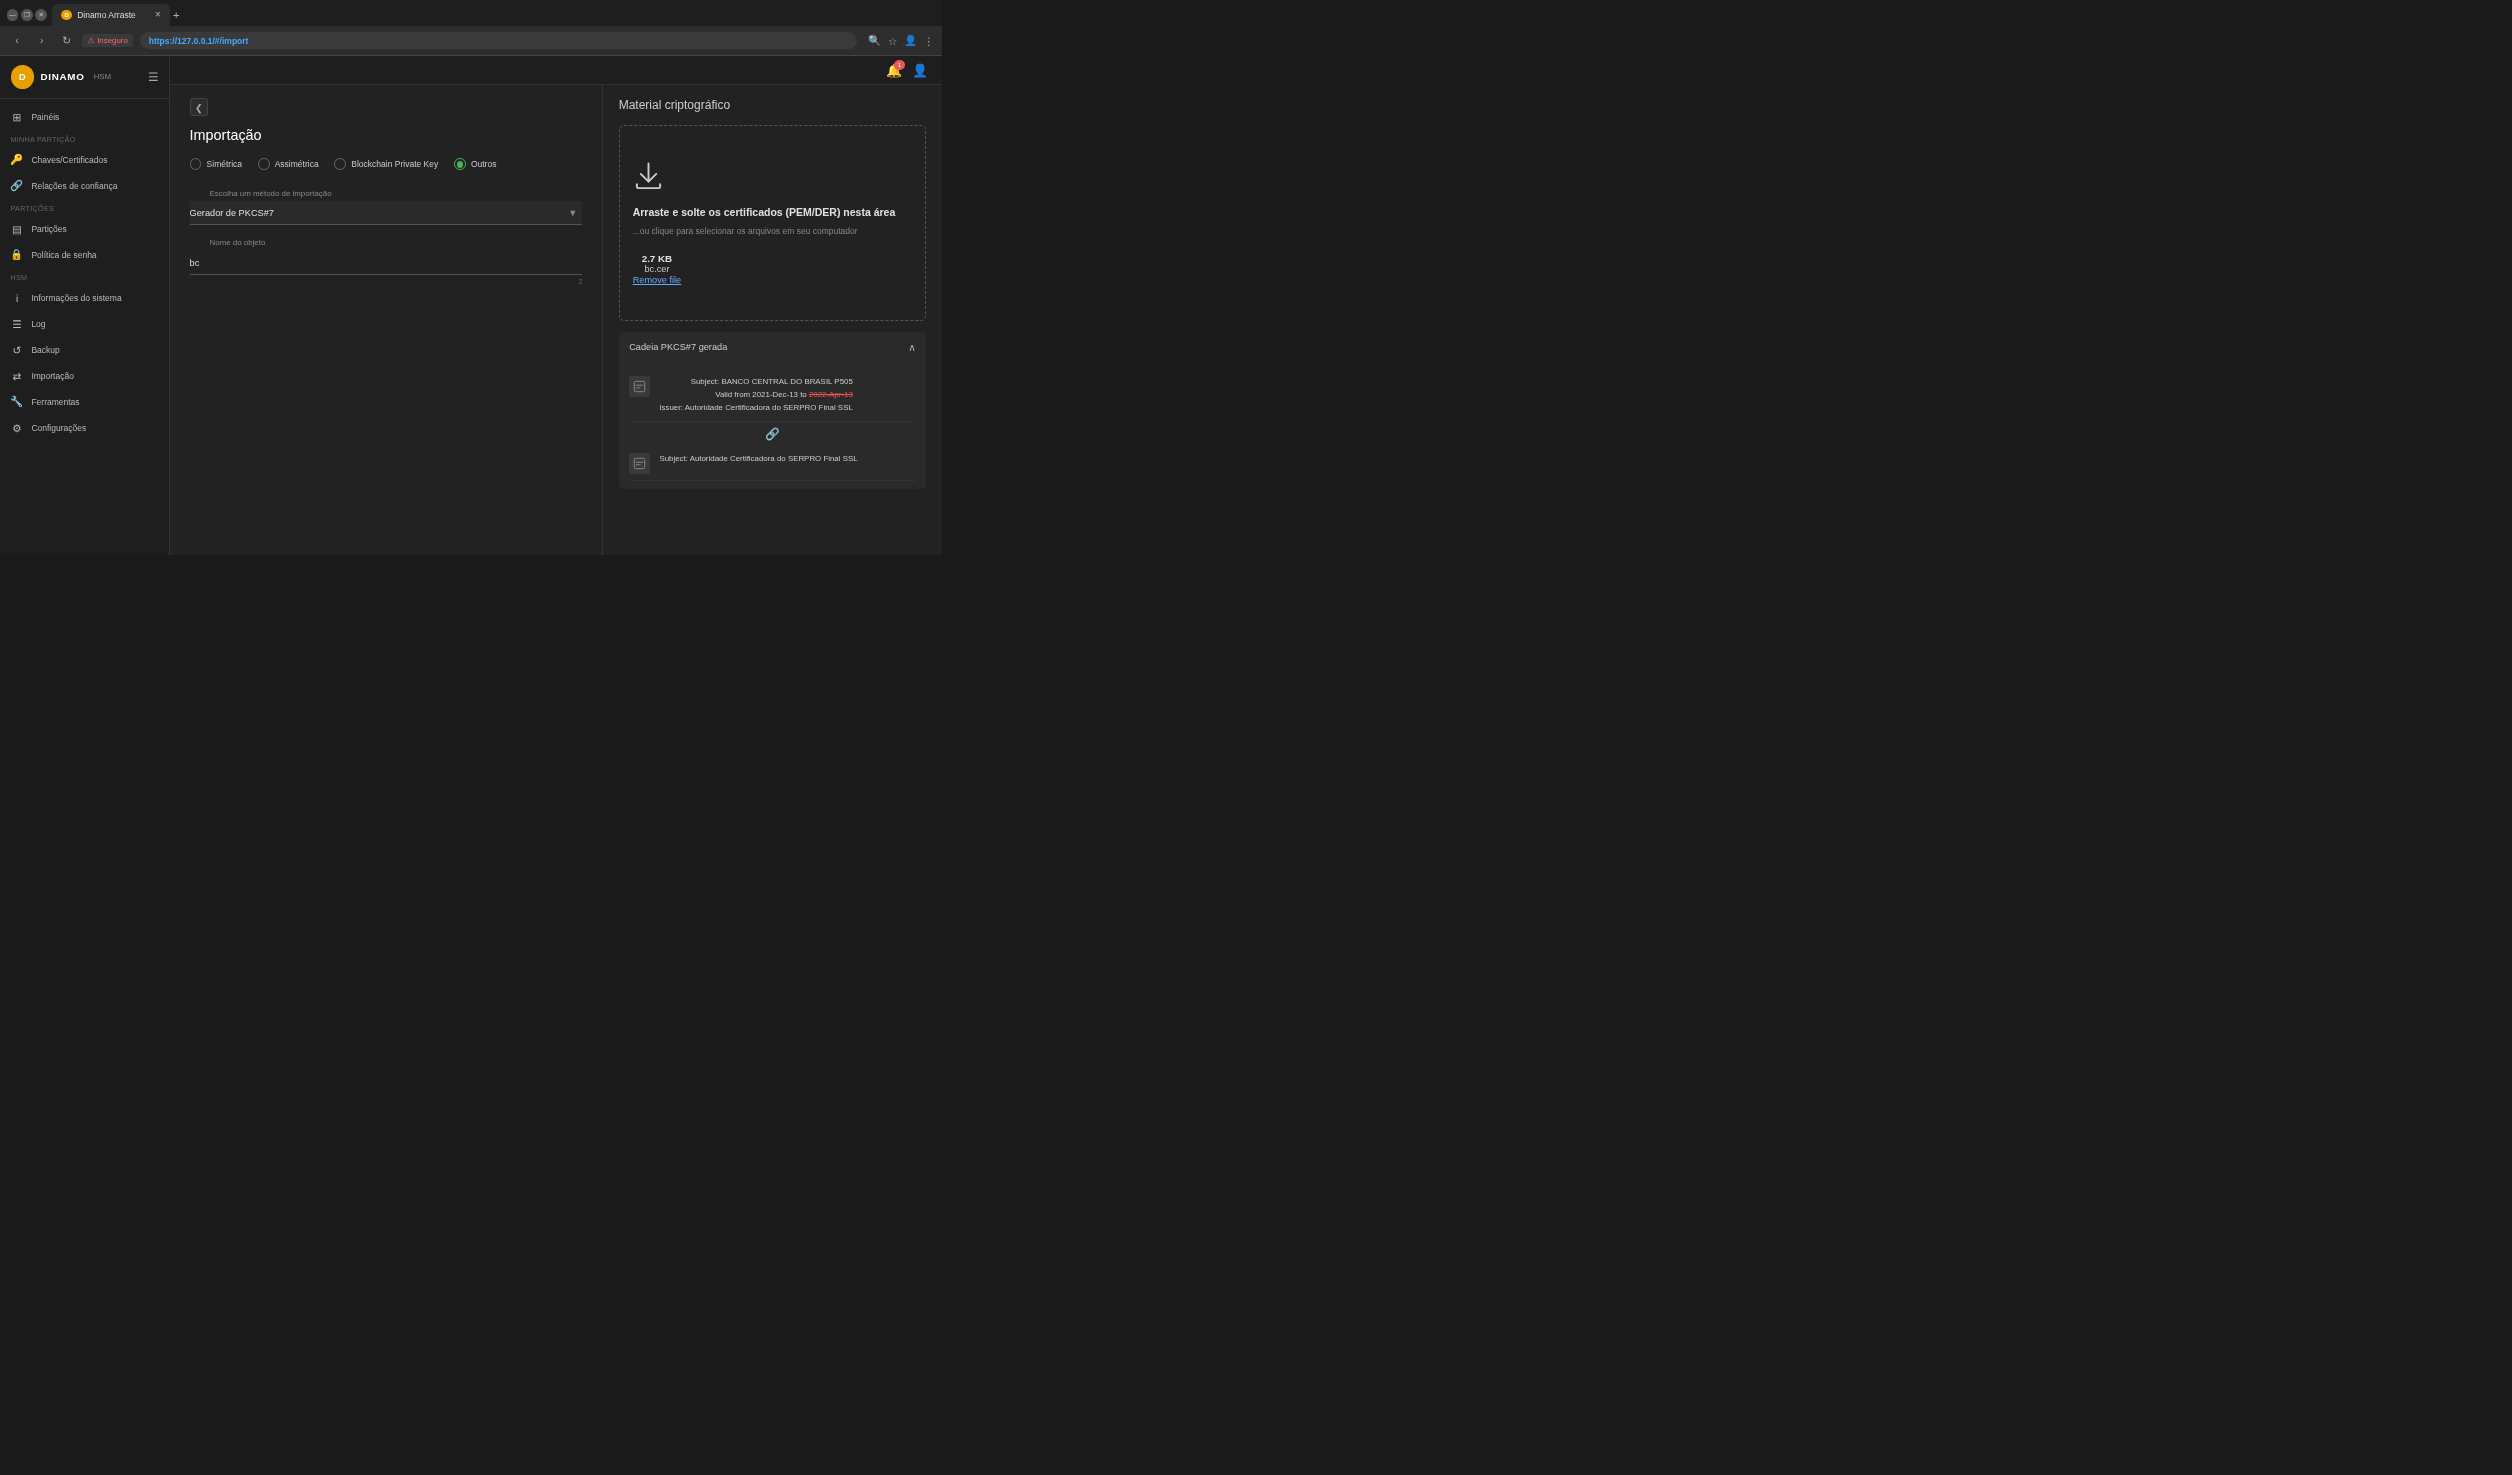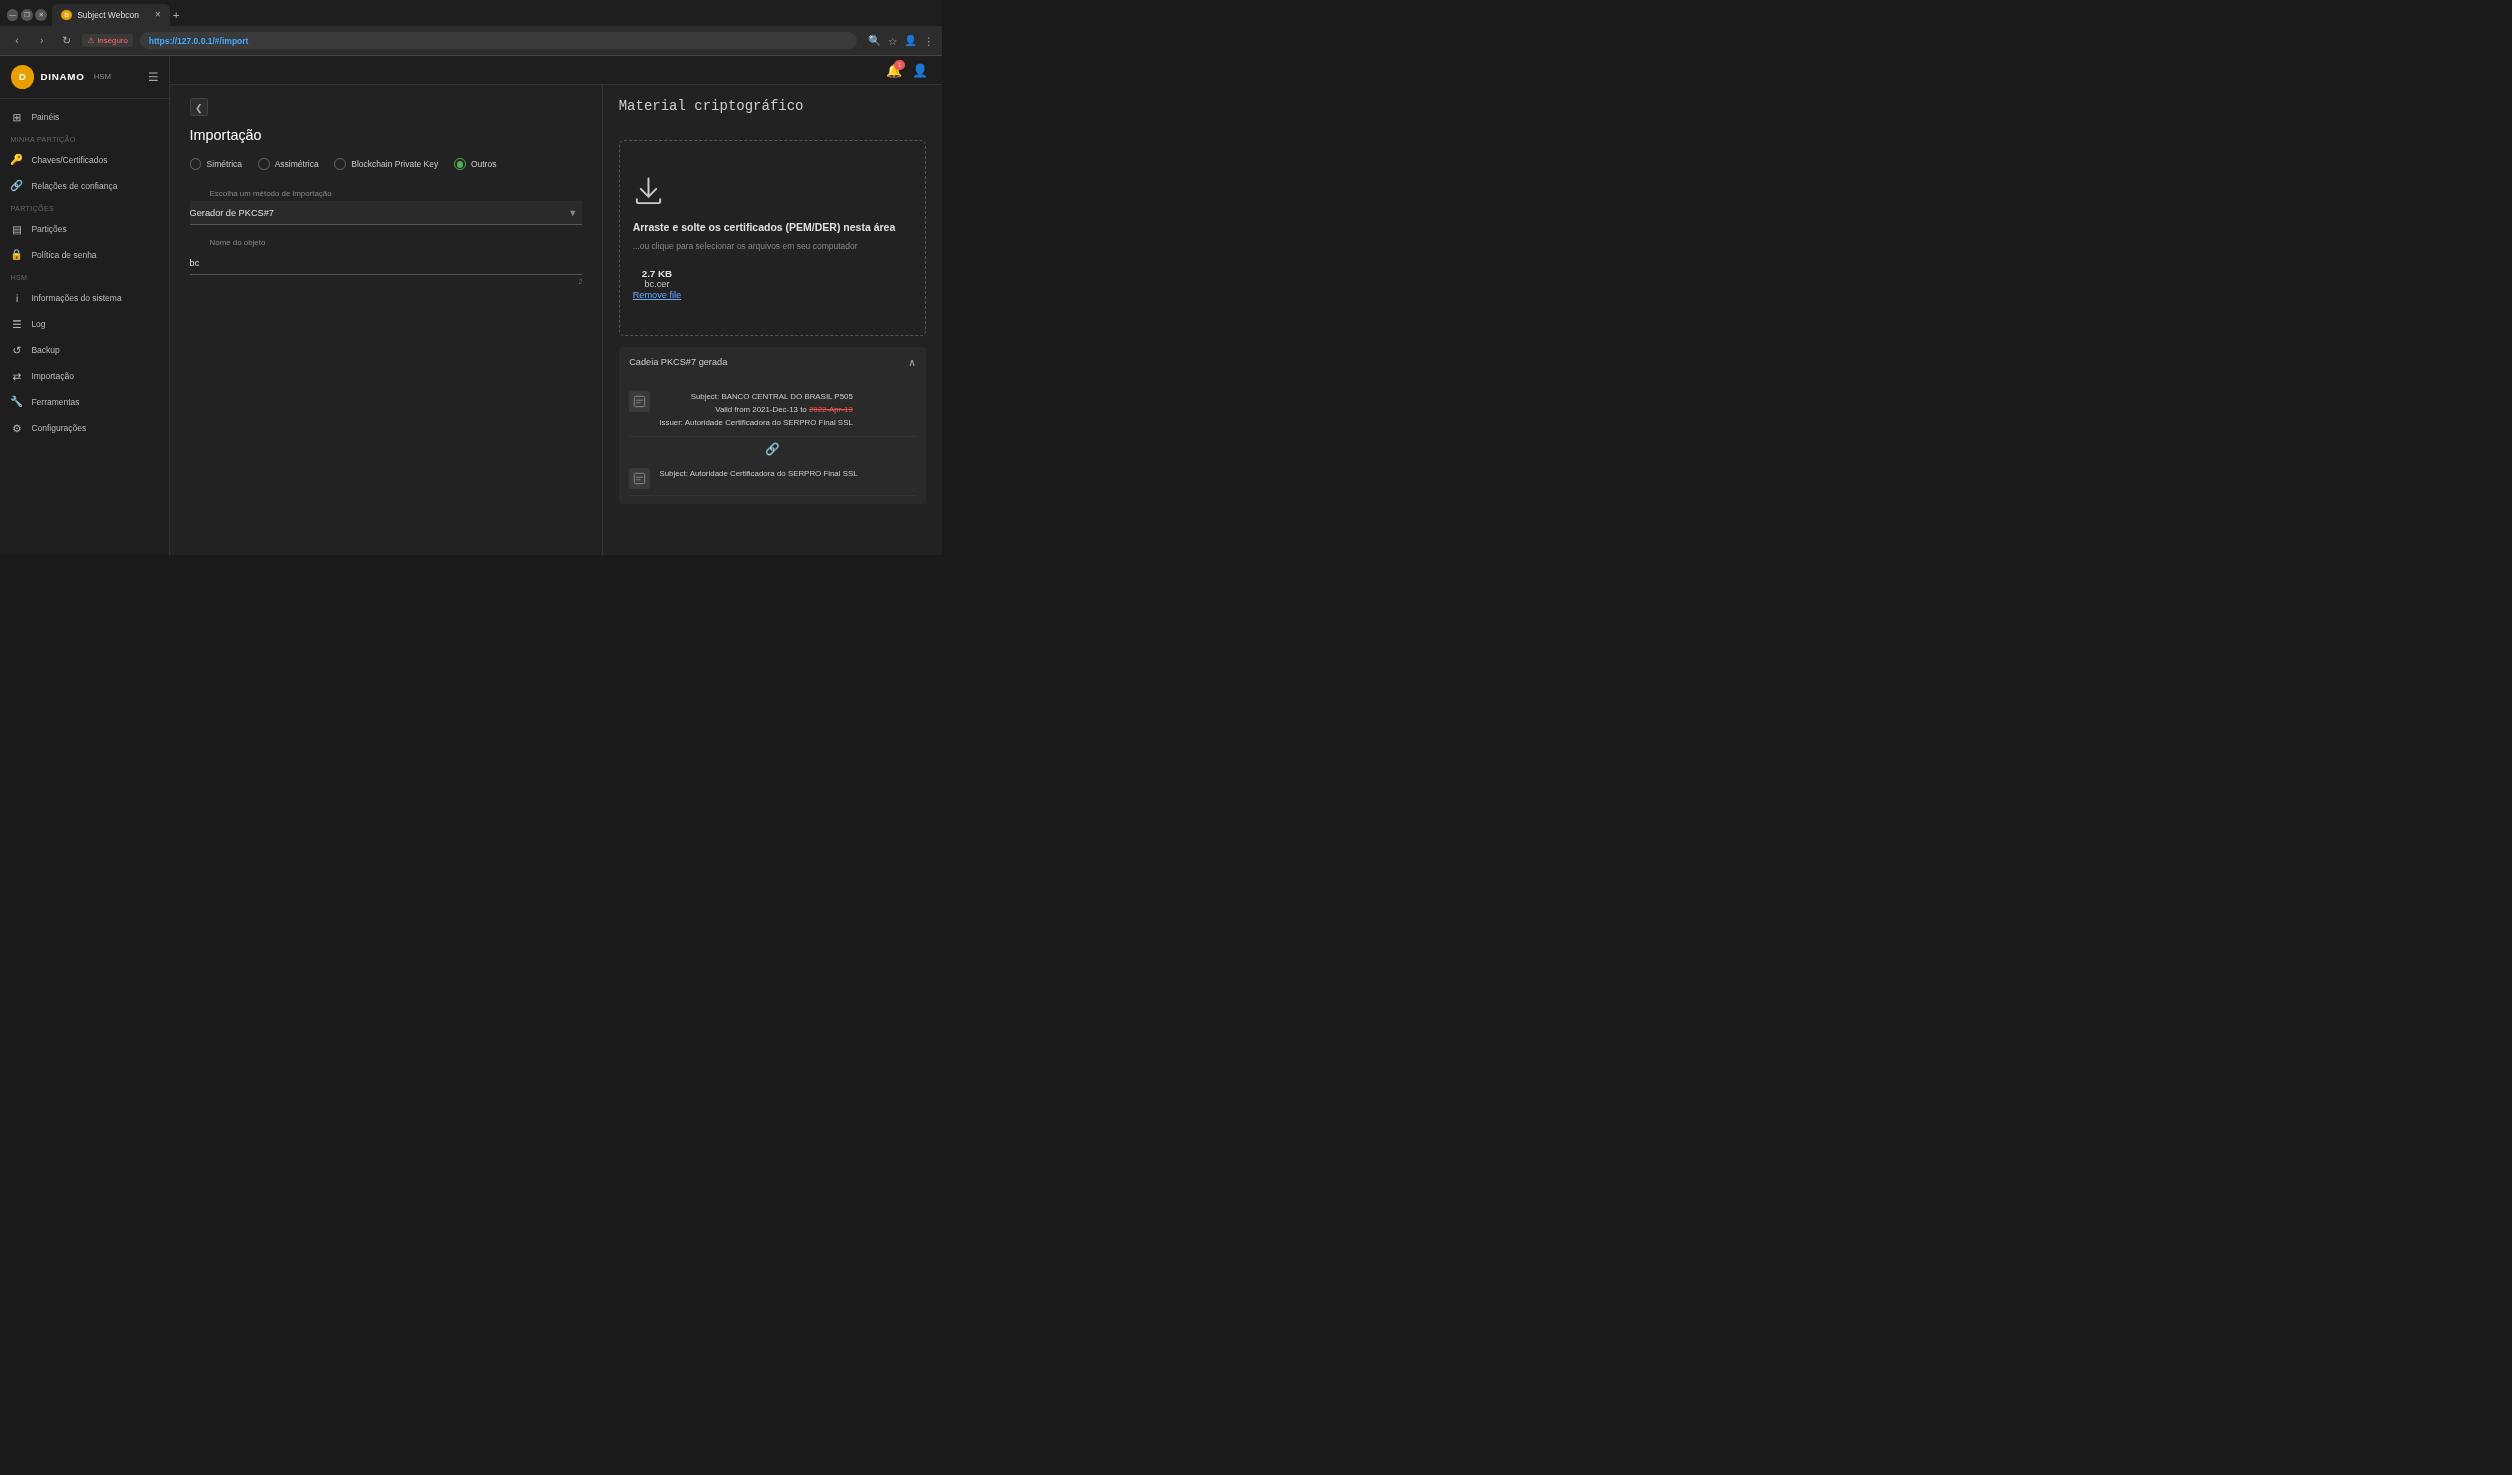--- a/index.html
+++ b/index.html
@@ -240,24 +240,23 @@
       border-bottom: 1.3px solid #555;
       color: #e0e0e0;
       padding: 6.5px 0;
       font-size: 9.2px;
       outline: none;
     }
     .char-count { text-align: right; font-size: 7.2px; color: #666; margin-top: 1.3px; }
 
     
     .section-title {
-      font-size: 14px;
+      font-size: 12px;
       color: #ccc;
-      margin-bottom: 26px;
-      font-family: Liberation Mono, monospace;
+      margin-bottom: 13px;
     }
 
     .drop-zone {
       border: 1.3px dashed #555;
       border-radius: 5.2px;
       padding: 19.6px 13px;
       text-align: center;
       cursor: pointer;
       margin-bottom: 10.5px;
       min-height: 196px;
@@ -362,21 +361,21 @@
 
 <div class="browser-chrome">
   <div class="tab-bar">
     <div class="tab-back-forward">
       <button class="circle-btn">—</button>
       <button class="circle-btn">❐</button>
       <button class="circle-btn">✕</button>
     </div>
     <div class="tab-item">
       <div class="tab-favicon">D</div>
-      <span class="tab-title">Subject Webcon</span>
+      <span class="tab-title">Dinamo Arraste</span>
       <span class="tab-close">✕</span>
     </div>
     <button class="tab-new">+</button>
     <div class="window-controls">
     </div>
   </div>
   <div class="address-bar">
     <button class="nav-btn">‹</button>
     <button class="nav-btn">›</button>
     <button class="nav-btn">↻</button>

